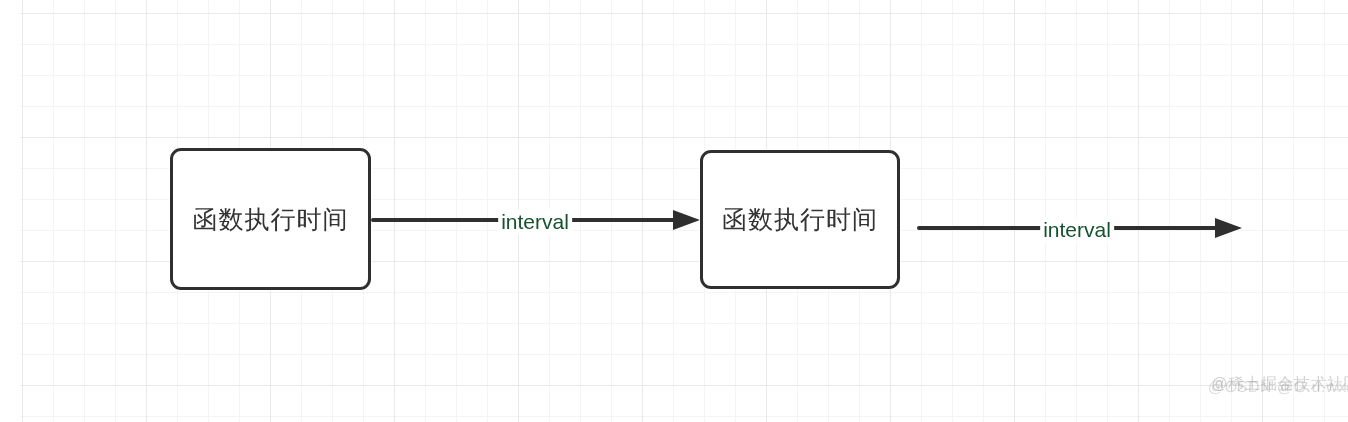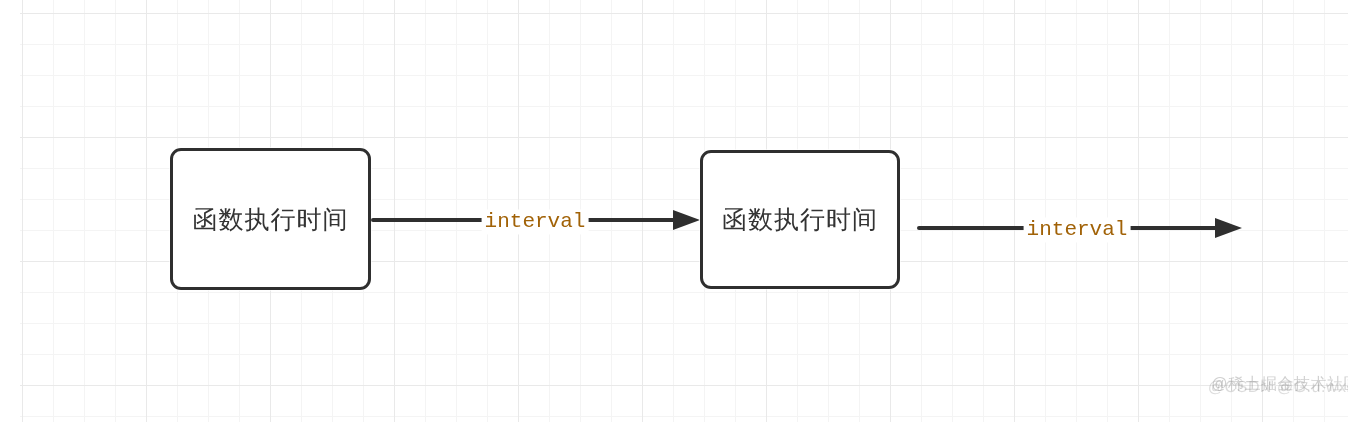--- a/index.html
+++ b/index.html
@@ -59,24 +59,23 @@
   }
   .arrowhead-1 { left: 653px; top: 210px; }
   .arrowhead-2 { left: 1195px; top: 218px; }
 
   .edge-label {
     position: absolute;
     transform: translate(-50%, -50%);
     background: #ffffff;
     padding: 1px 3px;
     font-size: 21px;
-    color: #a16207;
+    color: #14532d;
     white-space: nowrap;
     line-height: 1.1;
-    font-family: Liberation Mono, monospace;
   }
   .edge-label-1 { left: 515px; top: 222px; }
   .edge-label-2 { left: 1057px; top: 230px; }
 
   .watermark {
     position: absolute;
     right: 8px;
     bottom: 24px;
     width: 200px;
     height: 24px;

